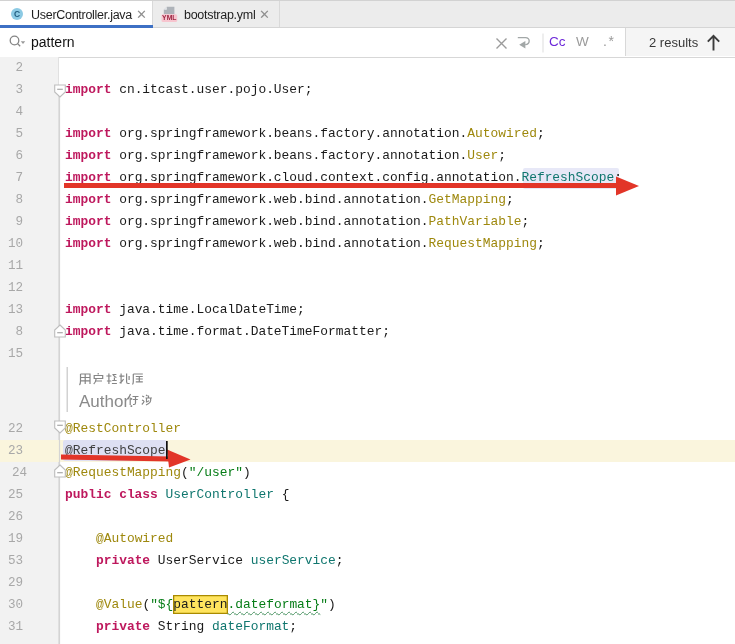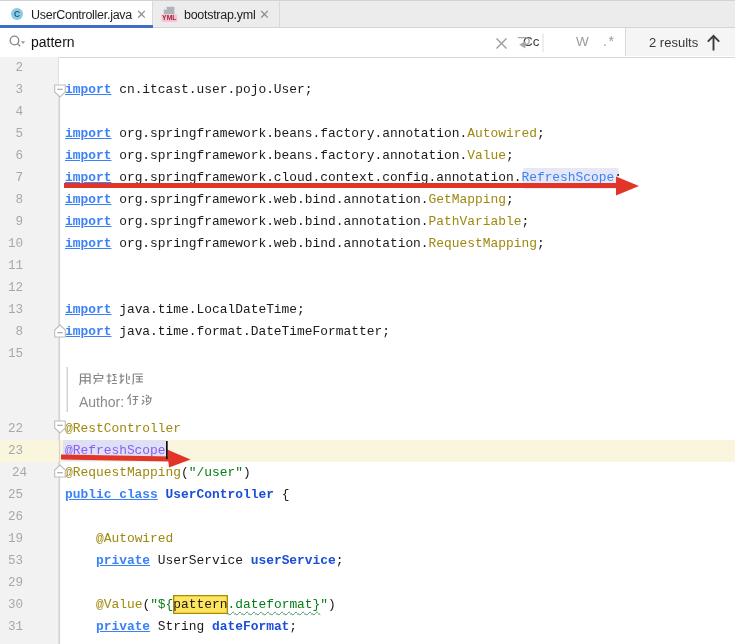--- a/index.html
+++ b/index.html
@@ -21,27 +21,27 @@
   #searchbar{left:0;top:27.5px;width:735px;height:29px;background:#fff;border-bottom:1px solid #d7d7d7;box-sizing:content-box;}
   #results{left:625px;top:28px;width:110px;height:28px;background:#f5f5f5;border-left:1px solid #d8d8d8;}
   
   #gutter{left:0;top:57px;width:58px;height:587px;background:#f2f2f2;border-right:1px solid #e1e1e1;}
   .lnum{width:23px;text-align:right;font-family:"Liberation Mono",monospace;
         font-size:12.6px;line-height:22px;color:#a8a8a8;z-index:2;}
   #caretrow{left:0;top:440px;width:735px;height:22px;background:#faf5dd;z-index:0;}
   .occ{background:#e2e3f5;border-radius:2px;z-index:1;}
   .code{left:65px;height:22px;line-height:22px;white-space:pre;
         font-family:"Liberation Mono",monospace;font-size:12.9px;color:#1a1a1a;z-index:2;}
-  .k{color:#3b82f6;font-weight:bold;text-decoration:underline;}
+  .k{color:#be185d;font-weight:bold;}
   .an{color:#9e880d;}
   .st{color:#067d17;}
-  .gy{color:#1d4ed8;font-weight:bold;}
+  .gy{color:#0f766e;}
   .wavy{text-decoration:underline wavy #4a9362 1px;text-underline-offset:2.5px;}
   .hit{background:#ffe45e;box-shadow:inset 0 0 0 1.3px #a98a00;padding:1.8px 0;}
-  .cmt{color:#8a8a8a;font-size:14px;line-height:20px;z-index:2;}
+  .cmt{color:#8a8a8a;font-size:17px;line-height:20px;z-index:2;}
   #overlay{left:0;top:0;z-index:5;pointer-events:none;}
 </style>
 </head>
 <body>
 <div id="app">
 
   <div id="tabbar" class="abs"></div>
   <div id="tab1" class="abs"></div>
   <div id="tab2" class="abs"></div>
   <div class="abs tabsep" style="left:152px;"></div>
@@ -58,21 +58,21 @@
     <rect x="1.5" y="9.2" width="15.7" height="7.8" rx="1.6" fill="#f7c5cf"></rect>
     <text x="9.3" y="15.4" text-anchor="middle" font-family="Liberation Sans" font-size="6.8" font-weight="bold" fill="#9c2440">YML</text>
   </svg>
   <div class="abs tabtxt" style="left:184px;top:7.5px;">bootstrap.yml</div>
   <div class="abs closex" style="left:259px;top:7px;">✕</div>
 
   <div id="searchbar" class="abs"></div>
   <div id="results" class="abs"></div>
   <div class="abs" style="left:31px;top:34px;font-size:14px;color:#111;z-index:2;">pattern</div>
   <div class="abs" style="left:649px;top:35px;font-size:13px;color:#383838;z-index:2;">2 results</div>
-  <div class="abs" style="left:523px;top:33.5px;font-size:13.5px;color:#404040;z-index:2;">Cc</div>
+  <div class="abs" style="left:549px;top:33.5px;font-size:13.5px;color:#6d28d9;z-index:2;">Cc</div>
   <div class="abs" style="left:576px;top:33.5px;font-size:13.5px;color:#9a9a9a;z-index:2;">W</div>
   <div class="abs" style="left:603px;top:33px;font-size:14px;letter-spacing:1.5px;color:#9a9a9a;z-index:2;">.*</div>
 
   <div id="gutter" class="abs"></div>
   <div id="caretrow" class="abs"></div>
 
   <div class="abs occ" style="left:523px;top:167.5px;width:96px;height:21px;background:#e7e8f7;"></div>
   <div class="abs occ" style="left:63px;top:439.5px;width:104px;height:21px;background:#dee0f3;"></div>
 
   <div class="abs lnum" style="left:0;top:57px;">2</div>
@@ -95,29 +95,29 @@
   <div class="abs lnum" style="left:0;top:484px;">25</div>
   <div class="abs lnum" style="left:0;top:506px;">26</div>
   <div class="abs lnum" style="left:0;top:528px;">19</div>
   <div class="abs lnum" style="left:0;top:550px;">53</div>
   <div class="abs lnum" style="left:0;top:572px;">29</div>
   <div class="abs lnum" style="left:0;top:594px;">30</div>
   <div class="abs lnum" style="left:0;top:616px;">31</div>
 
   <div class="abs code" style="top:79px;"><span class="k">import</span> cn.itcast.user.pojo.User;</div>
   <div class="abs code" style="top:123px;"><span class="k">import</span> org.springframework.beans.factory.annotation.<span class="an">Autowired</span>;</div>
-  <div class="abs code" style="top:145px;"><span class="k">import</span> org.springframework.beans.factory.annotation.<span class="an">Value</span>;</div>
-  <div class="abs code" style="top:167px;"><span class="k">import</span> org.springframework.cloud.context.config.annotation.<span style="color:#3b82f6">RefreshScope</span>;</div>
+  <div class="abs code" style="top:145px;"><span class="k">import</span> org.springframework.beans.factory.annotation.<span class="an">User</span>;</div>
+  <div class="abs code" style="top:167px;"><span class="k">import</span> org.springframework.cloud.context.config.annotation.<span style="color:#0f766e">RefreshScope</span>;</div>
   <div class="abs code" style="top:189px;"><span class="k">import</span> org.springframework.web.bind.annotation.<span class="an">GetMapping</span>;</div>
   <div class="abs code" style="top:211px;"><span class="k">import</span> org.springframework.web.bind.annotation.<span class="an">PathVariable</span>;</div>
   <div class="abs code" style="top:233px;"><span class="k">import</span> org.springframework.web.bind.annotation.<span class="an">RequestMapping</span>;</div>
   <div class="abs code" style="top:299px;"><span class="k">import</span> java.time.LocalDateTime;</div>
   <div class="abs code" style="top:418px;"><span class="an">@RestController</span></div>
   <div class="abs code" style="top:321px;"><span class="k">import</span> java.time.format.DateTimeFormatter;</div>
-  <div class="abs code" style="top:440px;"><span style="color:#8b5cf6">@RefreshScope</span></div>
+  <div class="abs code" style="top:440px;"><span style="color:#404040">@RefreshScope</span></div>
   <div class="abs code" style="top:462px;"><span class="an">@RequestMapping</span>(<span class="st">"/user"</span>)</div>
   <div class="abs code" style="top:484px;"><span class="k">public class</span> <span class="gy">UserController</span> {</div>
   <div class="abs code" style="top:528px;">    <span class="an">@Autowired</span></div>
   <div class="abs code" style="top:550px;">    <span class="k">private</span> UserService <span class="gy">userService</span>;</div>
   <div class="abs code" style="top:594px;">    <span class="an">@Value</span>(<span class="st">"${</span><span class="hit">pattern</span><span class="st wavy">.dateformat}</span><span class="st">"</span>)</div>
   <div class="abs code" style="top:616px;">    <span class="k">private</span> String <span class="gy">dateFormat</span>;</div>
 
   <svg class="abs" style="left:79px;top:372px;" width="70" height="14" viewBox="0 0 70 14">
       <path d="M1.5,2 h9.5 v10 M1.5,2 v7 q0,3 -1,4 M1.5,5.5 h9.5 M1.5,8.8 h9.5 M6.2,2 v10" stroke="#858585" stroke-width="1.2" fill="none"></path>
       <path d="M19.2,1 l0,1.5 M15.2,3.5 h8.5 v3 h-8.5 z M16.0,9 h7 M17.2,6.5 q-0.5,4 -2.5,5.5" stroke="#858585" stroke-width="1.2" fill="none"></path>

